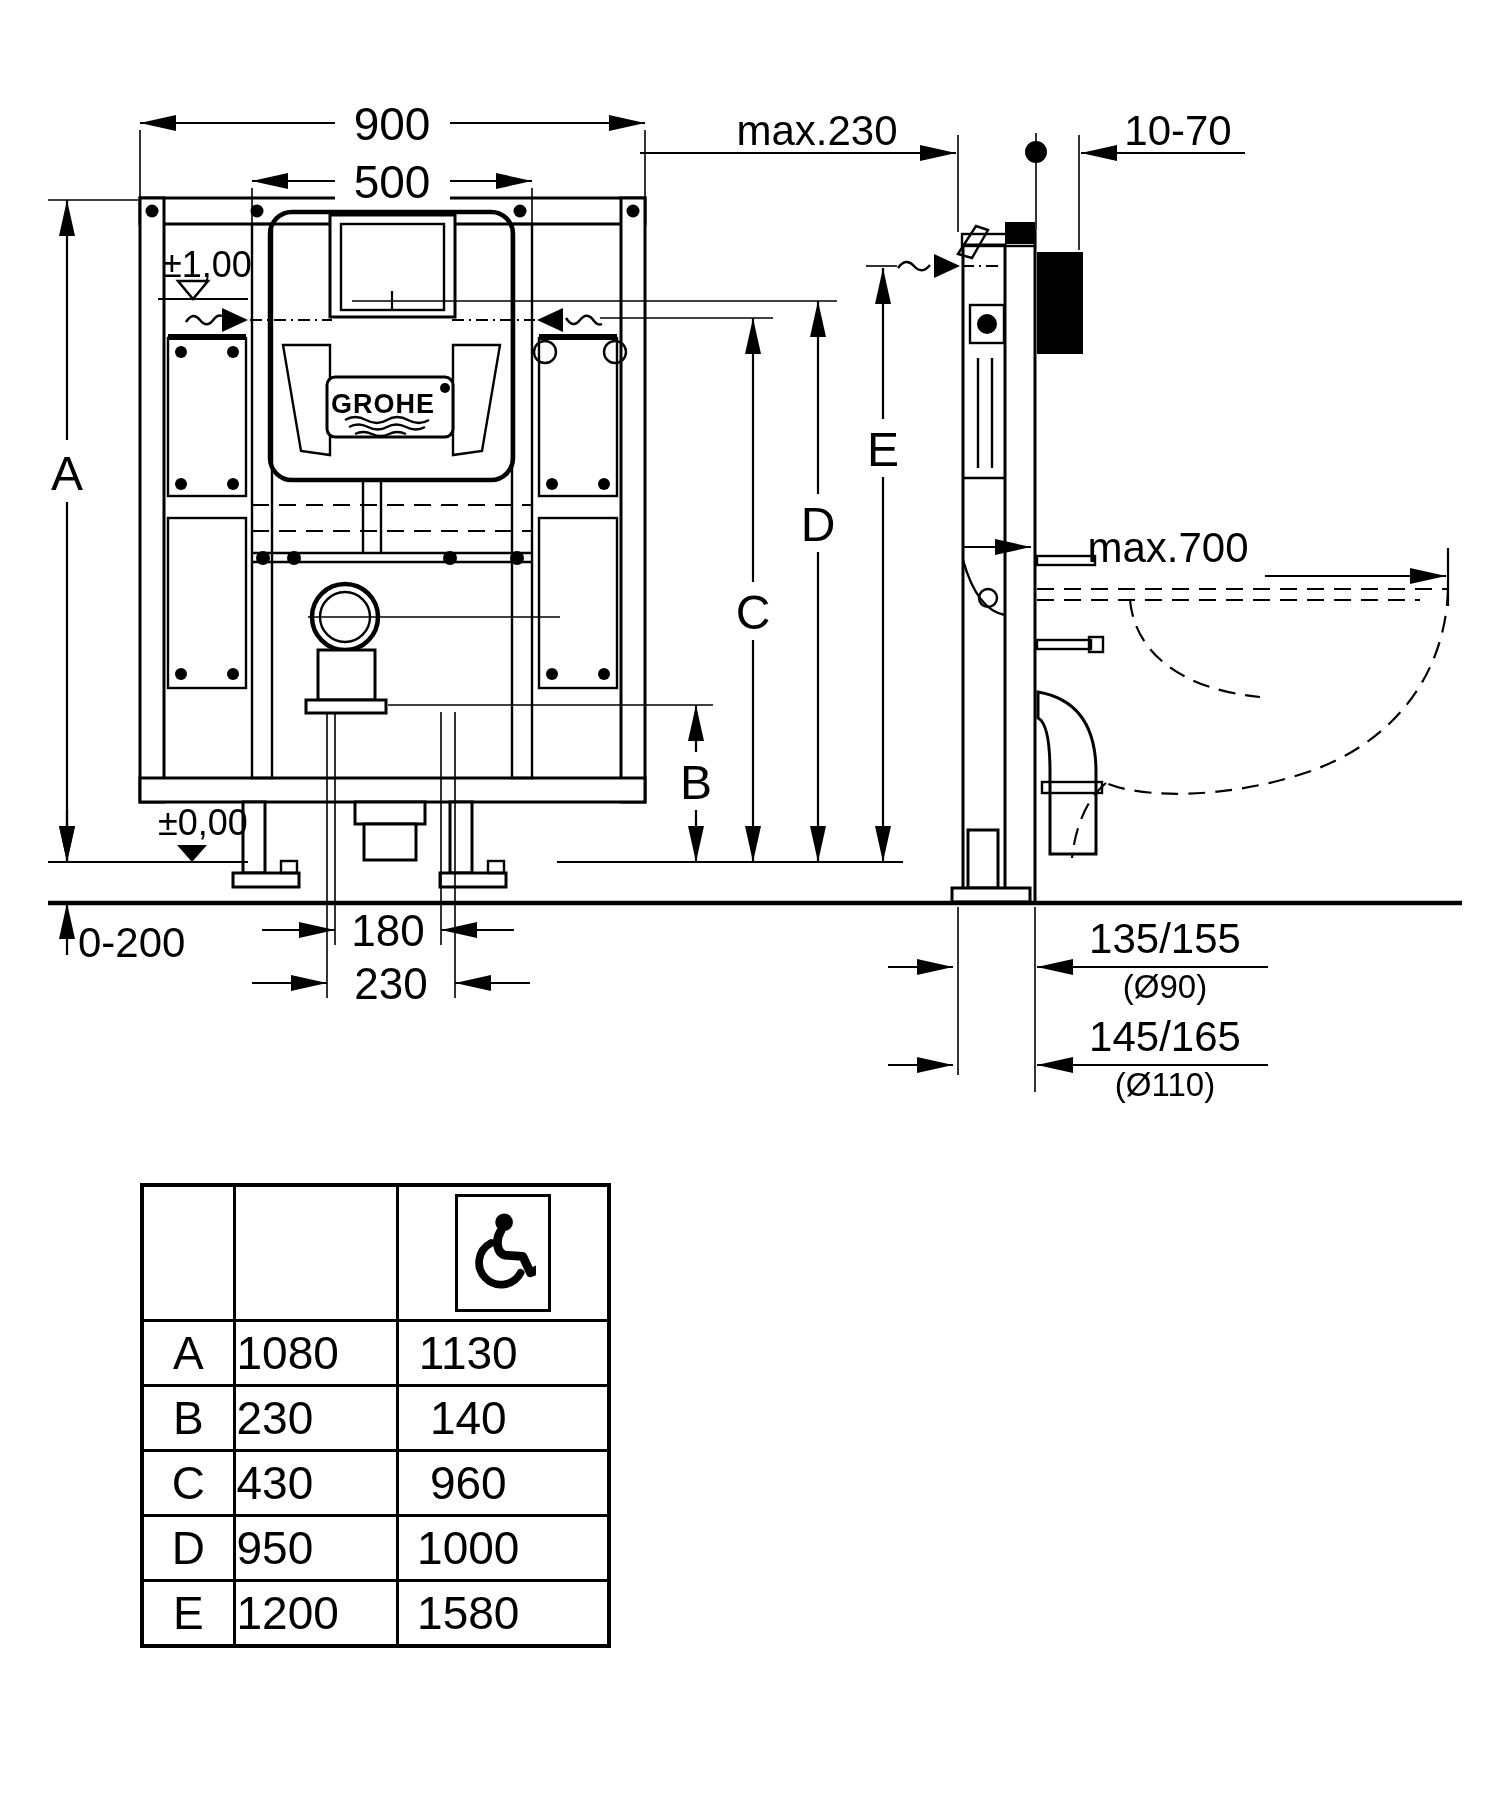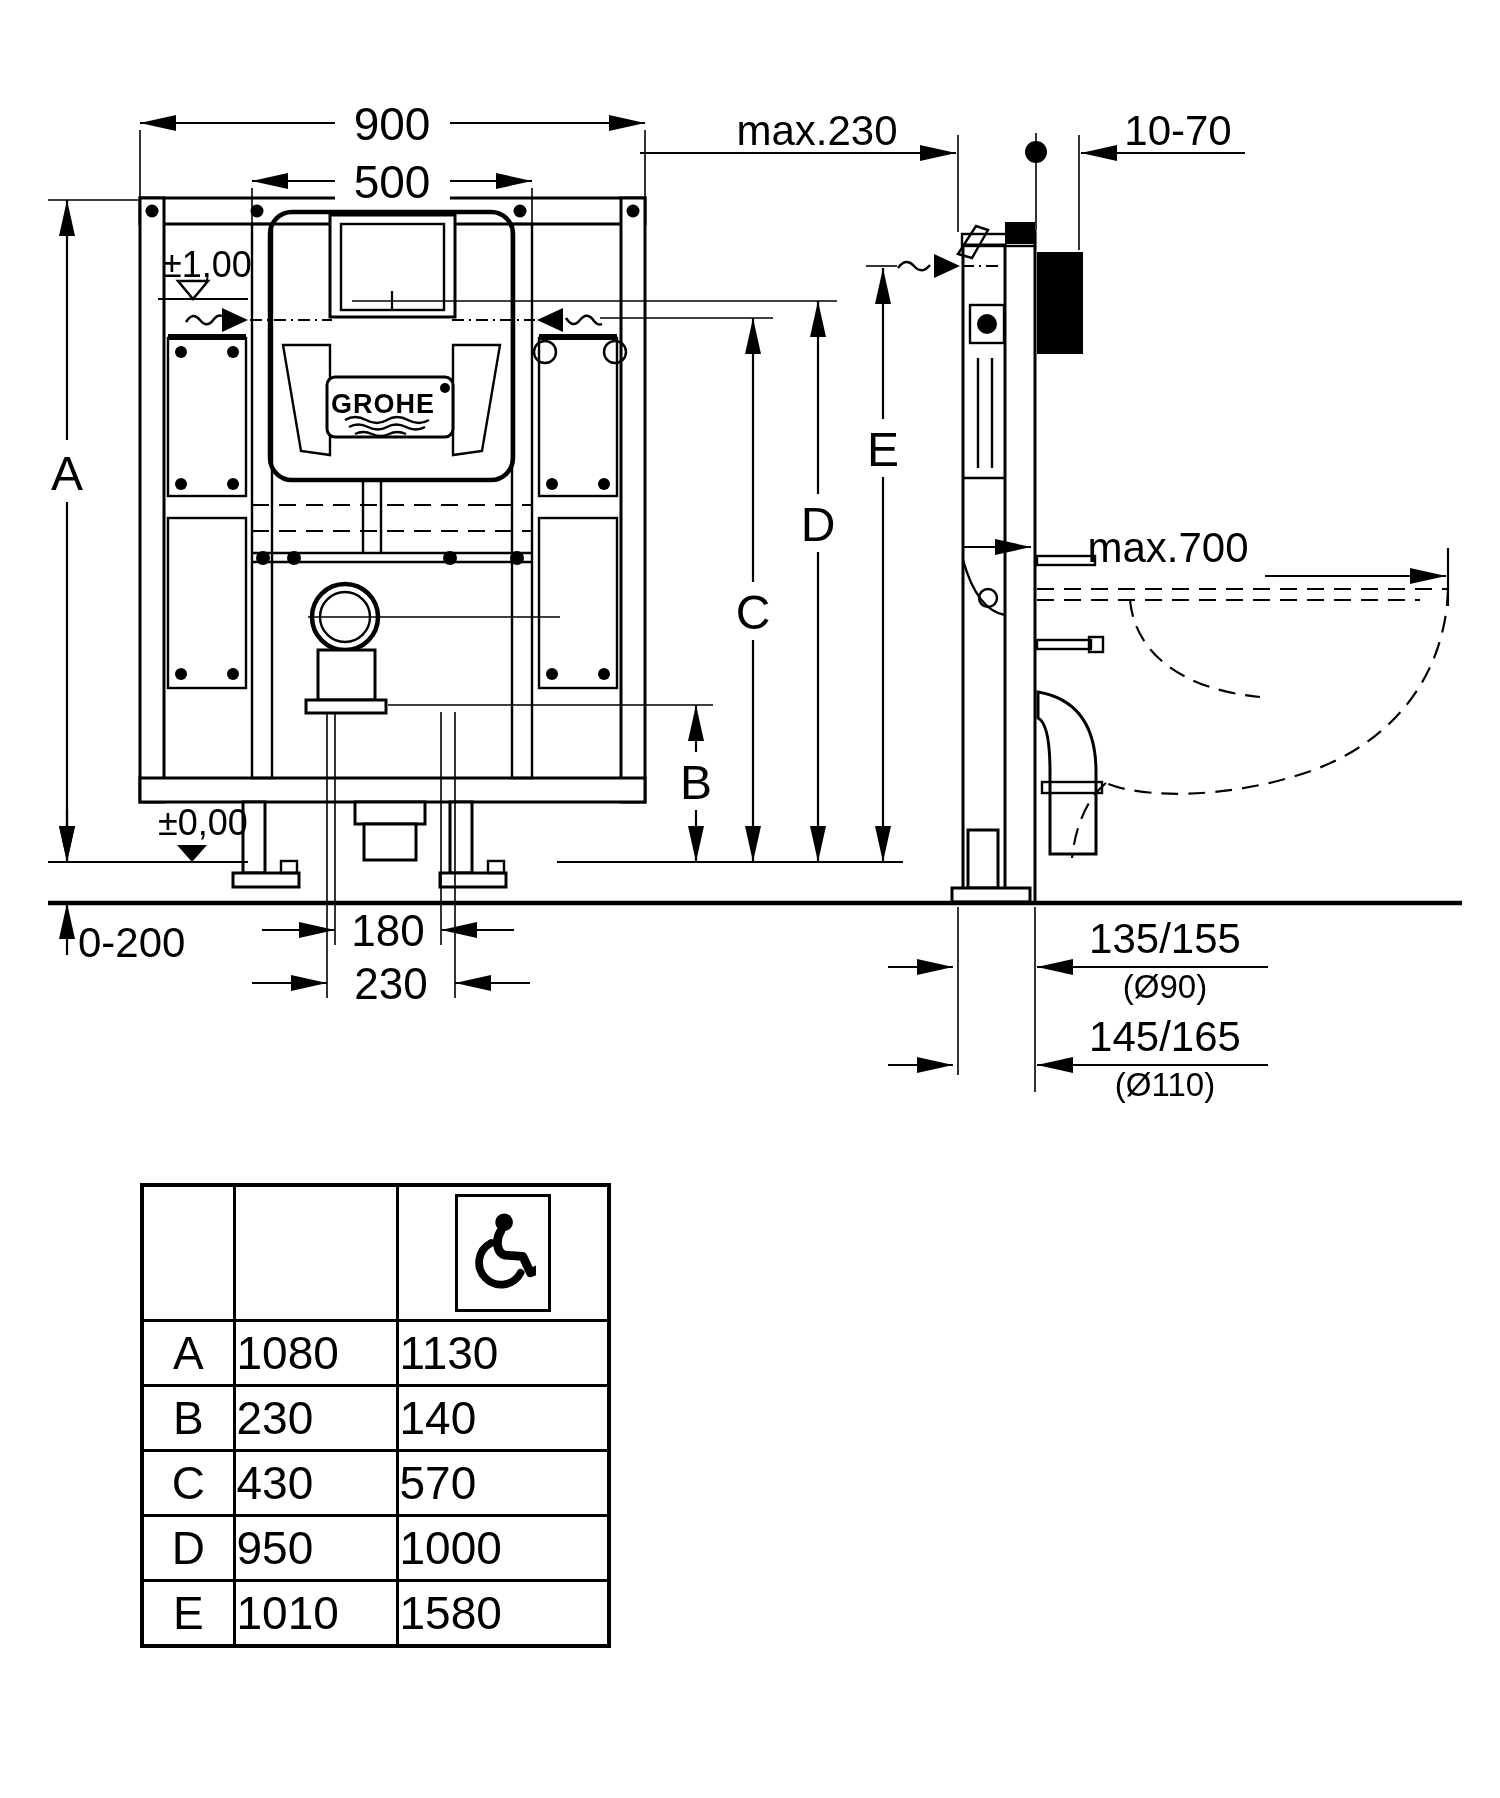--- a/index.html
+++ b/index.html
@@ -29,21 +29,21 @@
     position:absolute; left:140px; top:1183px;
     border-collapse:collapse;
   }
   #spec-table td {
     border:3px solid #000; font-size:46px; color:#000;
     height:65px; box-sizing:border-box; background:#fff;
   }
   #spec-table tr.hdr td { height:130px; }
   #spec-table td.c-letter { width:92px;  text-align:center; }
   #spec-table td.c-std    { width:163px; text-align:left; padding-right:18px; }
-  #spec-table td.c-acc    { width:212px; text-align:left; padding-right:70px; }
+  #spec-table td.c-acc    { width:212px; text-align:center; padding-right:70px; }
   #spec-table { border:4px solid #000; }
   .icon-box {
     width:90px; height:112px; border:3px solid #000; margin:6px auto 6px auto;
     display:flex; align-items:center; justify-content:center; background:#fff;
   }
 </style>
 </head>
 <body>
 
 <div id="page">
@@ -315,28 +315,28 @@
       <td class="c-acc">1130</td>
     </tr>
     <tr>
       <td class="c-letter">B</td>
       <td class="c-std">230</td>
       <td class="c-acc">140</td>
     </tr>
     <tr>
       <td class="c-letter">C</td>
       <td class="c-std">430</td>
-      <td class="c-acc">570</td>
+      <td class="c-acc">960</td>
     </tr>
     <tr>
       <td class="c-letter">D</td>
       <td class="c-std">950</td>
       <td class="c-acc">1000</td>
     </tr>
     <tr>
       <td class="c-letter">E</td>
-      <td class="c-std">1010</td>
+      <td class="c-std">1200</td>
       <td class="c-acc">1580</td>
     </tr>
   </tbody>
 </table>
 
 </div>
 
 </body></html>

